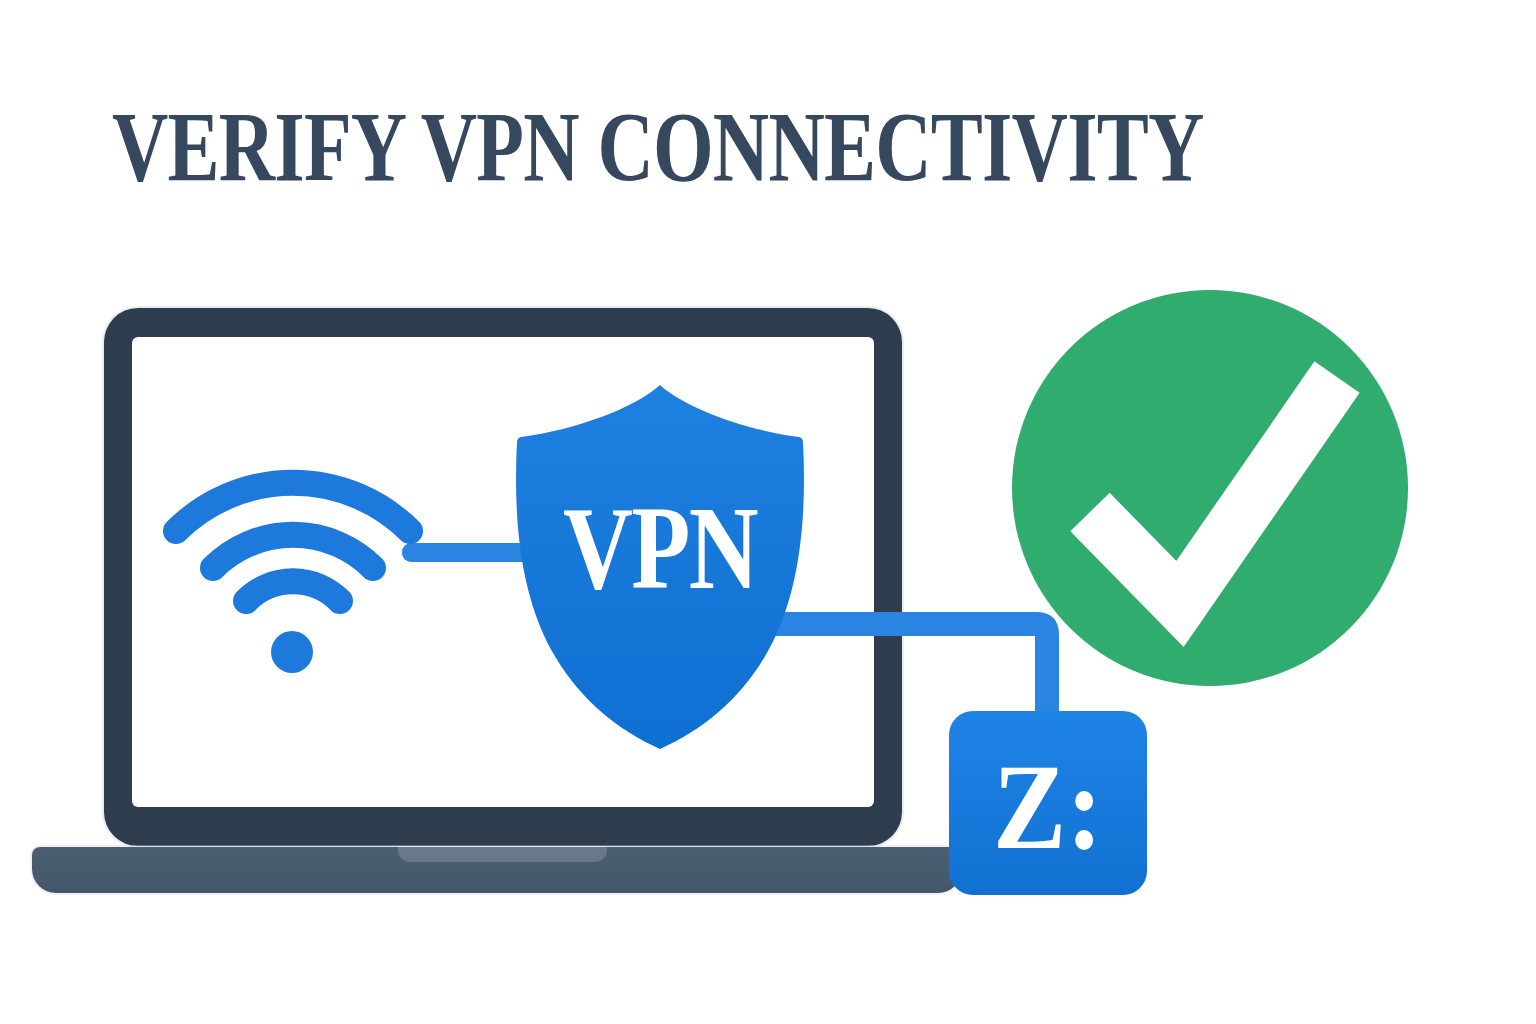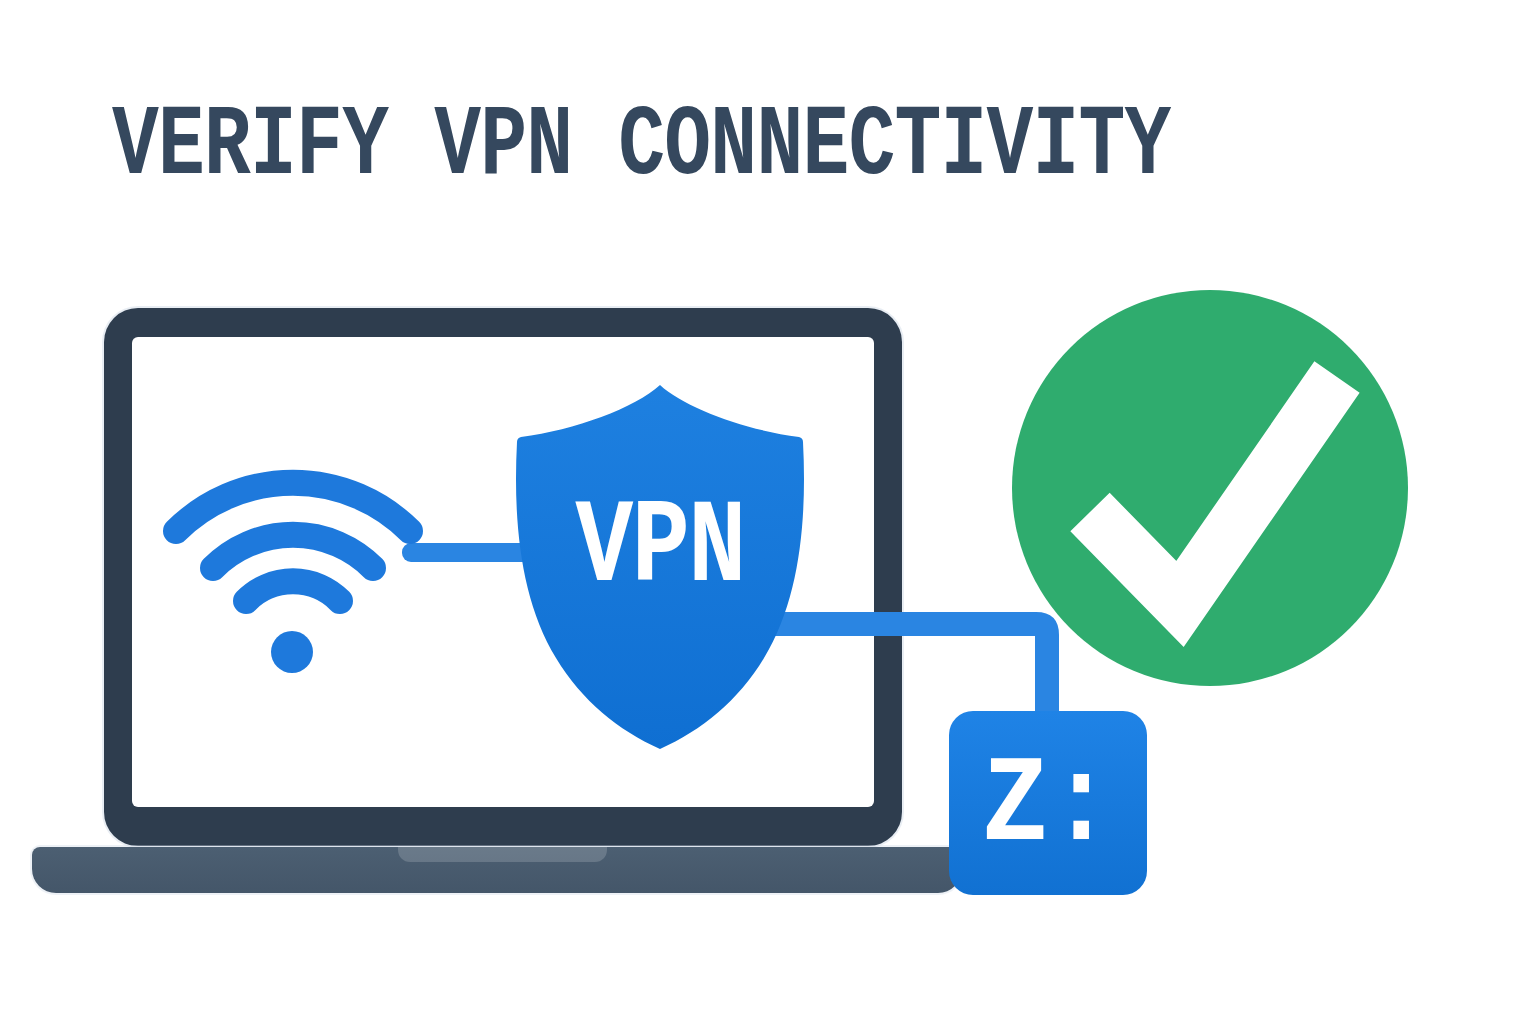--- a/index.html
+++ b/index.html
@@ -1,18 +1,18 @@
 <!DOCTYPE html>
 <html><head>
 <meta charset="utf-8">
 <style>
   html,body { margin:0; padding:0; background:#ffffff; }
   .canvas {
     position:relative; width:1536px; height:896px; overflow:hidden;
-    background:#ffffff; font-family:Liberation Mono, monospace;border-radius:6px;
+    background:#ffffff; font-family:Liberation Serif, serif;border-radius:6px;
   }
   .title {
     position:absolute; left:112px; top:94px;
     font-size:100px; font-weight:bold; line-height:1.05;
     color:#35485E; letter-spacing:-1px; white-space:nowrap;
     transform:scaleX(0.78); transform-origin:left center;
   }
   
   .laptop-frame {
     position:absolute; left:104px; top:308px; width:798px; height:538px;

